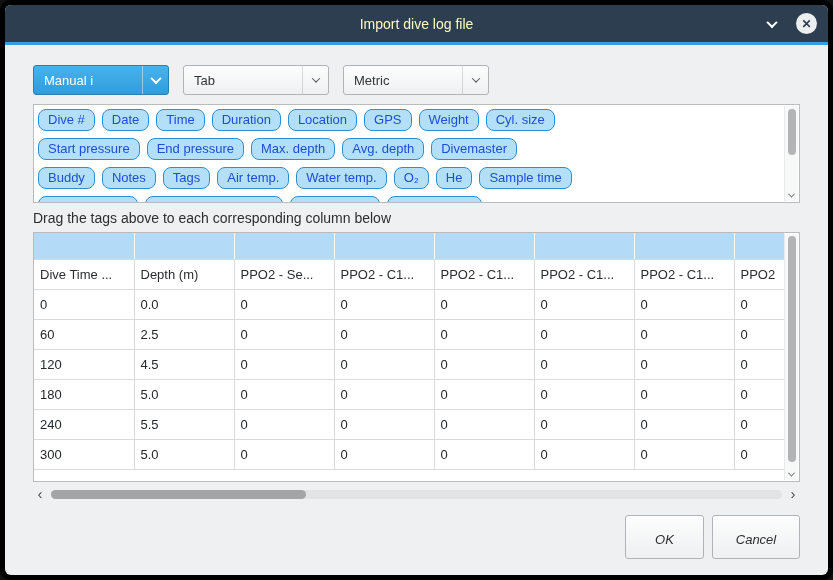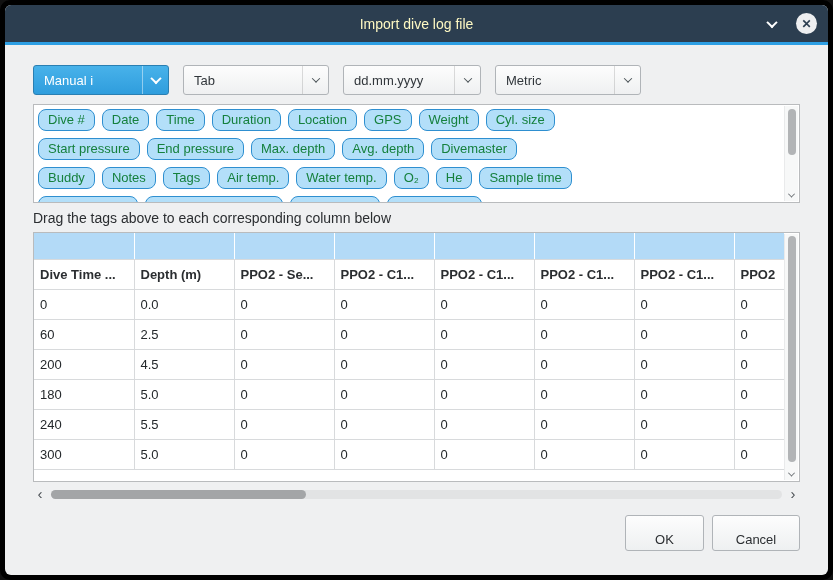--- a/index.html
+++ b/index.html
@@ -79,62 +79,63 @@
   .tags-panel {
     margin-top:9px; height:99px;
     background:#fff; border:1px solid #b9bbbd;
     position:relative; overflow:hidden;
   }
   .tags-scroll { position:absolute; top:0; left:0; right:15px; bottom:0; padding:4px 0 0 4px; overflow:hidden; }
   .tag-row { display:flex; gap:7px; margin-bottom:7px; }
   .tag {
     height:22px; line-height:20px;
     border:1px solid #2e8fd0; border-radius:8px;
-    background:#b3dff9; color:#15803d;
+    background:#b3dff9; color:#1d4ed8;
     padding:0 9px; font-size:13px; white-space:nowrap;
     cursor:grab;
   }
   
   .vscroll {
     position:absolute; top:1px; right:1px; bottom:1px; width:14px;
     background:#f7f8f8; border-left:1px solid #e9eaeb;
   }
   .v-thumb { position:absolute; left:3px; width:8px; border-radius:4px; background:#b2b4b6; cursor:pointer; }
   .sb-arrow { position:absolute; bottom:3px; left:0; width:100%; display:flex; justify-content:center; cursor:pointer; }
   
   .instruction { margin:7px 0 6px 0; font-size:14px; color:#2b2e31; }
   
   .table-area { height:250px; border:1px solid #b9bbbd; background:#fff; position:relative; }
   .table-clip { position:absolute; top:0; left:0; right:15px; bottom:0; overflow:hidden; }
   table.grid { border-collapse:collapse; table-layout:fixed; width:800px; font-size:13px; color:#24282b; }
   .drop-cell { height:26px; background:#b3daf7; border-right:1px solid #ffffff; border-bottom:1px solid #d8dadc; cursor:pointer; }
   .head-cell {
-    height:30px; text-align:left; font-weight:bold;
+    height:30px; text-align:left; font-weight:normal;
     padding:0 6px; white-space:nowrap; overflow:hidden;
     border-right:1px solid #d8dadc; border-bottom:1px solid #d8dadc;
     color:#2b2e31;
   }
   .cell {
     height:30px; padding:0 6px; white-space:nowrap; overflow:hidden;
     border-right:1px solid #d8dadc; border-bottom:1px solid #d8dadc;
   }
   
   .hscroll { margin-top:5px; height:14px; display:flex; align-items:center; }
   .h-arrow { color:#4a4f54; font-size:15px; width:14px; line-height:14px; text-align:center; cursor:pointer; user-select:none; }
   .h-track { flex:1; height:9px; background:#e2e3e4; border-radius:5px; margin:0 4px; position:relative; }
   .h-thumb { position:absolute; left:0; top:0; height:9px; width:255px; background:#a3a5a7; border-radius:5px; cursor:pointer; }
   
   .button-row { margin-top:14px; display:flex; justify-content:flex-end; gap:8px; }
   .btn {
-    height:36px; padding:16px 18px;
+    height:44px; padding:16px 18px;
     border:1px solid #b0b4b8; border-radius:3px;
     background:linear-gradient(#fdfdfd,#eef0f1);
     font-size:13px; color:#2b2e31;
     font-family:"Liberation Sans", sans-serif;
     cursor:pointer;
+    font-style:italic;
   }
   .btn.ok { min-width:79px; }
   .btn.cancel { min-width:88px; }
 </style>
 </head>
 <body>
 
 <div class="frame">
   <div class="window">
 
@@ -155,26 +156,20 @@
 
       <div class="combo-row">
         <div class="combo focused" style="width:136px">
           <span class="combo-text">Manual import</span>
           <span class="combo-arrow">
               <i class="chev"></i>
             </span>
         </div>
         <div class="combo" style="width:146px">
           <span class="combo-text">Tab</span>
-          <span class="combo-arrow">
-              <i class="chev dark"></i>
-            </span>
-        </div>
-        <div class="combo" style="width:138px">
-          <span class="combo-text">dd.mm.yyyy</span>
           <span class="combo-arrow">
               <i class="chev dark"></i>
             </span>
         </div>
         <div class="combo" style="width:146px">
           <span class="combo-text">Metric</span>
           <span class="combo-arrow">
               <i class="chev dark"></i>
             </span>
         </div>
@@ -276,21 +271,21 @@
                   <td class="cell">60</td>
                   <td class="cell">2.5</td>
                   <td class="cell">0</td>
                   <td class="cell">0</td>
                   <td class="cell">0</td>
                   <td class="cell">0</td>
                   <td class="cell">0</td>
                   <td class="cell">0</td>
                 </tr>
                 <tr>
-                  <td class="cell">200</td>
+                  <td class="cell">120</td>
                   <td class="cell">4.5</td>
                   <td class="cell">0</td>
                   <td class="cell">0</td>
                   <td class="cell">0</td>
                   <td class="cell">0</td>
                   <td class="cell">0</td>
                   <td class="cell">0</td>
                 </tr>
                 <tr>
                   <td class="cell">180</td>

